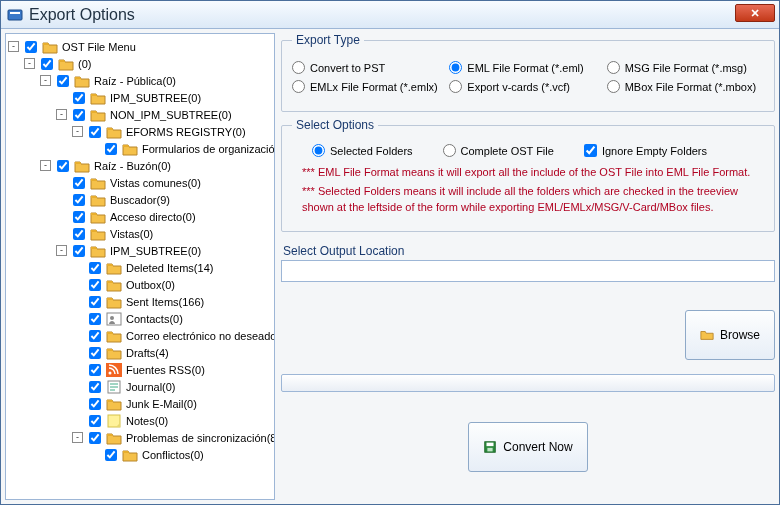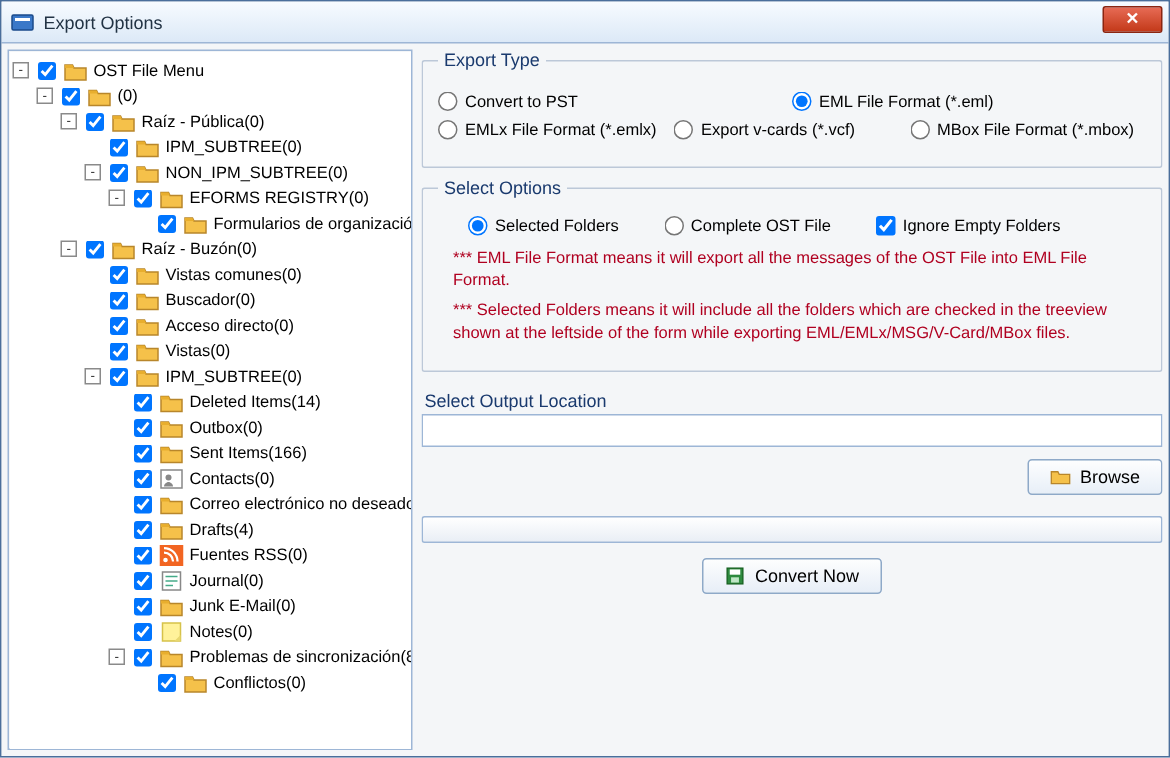--- a/index.html
+++ b/index.html
@@ -20,21 +20,21 @@
     display: flex;
     align-items: center;
     padding: 0 4px;
     position: relative;
   }
   .titlebar .app-icon {
     width: 16px; height: 16px;
     margin: 0 6px 0 2px;
     display: inline-flex; align-items: center; justify-content: center;
   }
-  .titlebar .title { color: #234; font-size: 12px; }
+  .titlebar .title { color: #234; font-size: 16px; }
   .close-btn {
     position: absolute; right: 4px; top: 3px;
     width: 40px; height: 18px;
     background: linear-gradient(#e76b55, #c33919);
     border: 1px solid #8b2510;
     border-radius: 2px;
     display: flex; align-items: center; justify-content: center;
     cursor: pointer;
   }
   .close-btn span { color: #fff; font-weight: bold; font-size: 11px; line-height: 1;}
@@ -143,26 +143,27 @@
     height: 22px;
     border: 1px solid #9db6d6;
     background: #fff;
     padding: 2px 4px;
     font-size: 12px;
   }
   .btn {
     border: 1px solid #8ea9c8;
     background: linear-gradient(#fdfefe, #e7eef7);
     border-radius: 3px;
-    padding: 4px 14px;
+    padding: 17px 14px;
     font-size: 12px;
     cursor: pointer;
     display: inline-flex;
     align-items: center;
     gap: 6px;
+    margin-top: 20px;
   }
   .browse-row { display: flex; justify-content: flex-end; margin-top: 8px; }
   .progress {
     height: 18px;
     border: 1px solid #9db6d6;
     background: linear-gradient(#fff, #e9eef5);
     border-radius: 2px;
     margin-top: 14px;
   }
   .convert-row {
@@ -293,21 +294,21 @@
         </div>
         <div class="node" style="padding-left:48px">
           <span class="exp blank"></span>
           <input type="checkbox" class="chk" checked="" style="">
           <span class="fld-icon">
             <svg viewBox="0 0 16 14">
               <path d="M1 3h5l1 2h8v8H1z" fill="#f5c14a" stroke="#b8862b"></path>
               <path d="M1 3h5l1 2H1z" fill="#e8ae2e"></path>
             </svg>
           </span>
-          <span class="node-label">Buscador(0)</span>
+          <span class="node-label">Buscador(9)</span>
         </div>
         <div class="node" style="padding-left:48px">
           <span class="exp blank"></span>
           <input type="checkbox" class="chk" checked="" style="">
           <span class="fld-icon">
             <svg viewBox="0 0 16 14">
               <path d="M1 3h5l1 2h8v8H1z" fill="#f5c14a" stroke="#b8862b"></path>
               <path d="M1 3h5l1 2H1z" fill="#e8ae2e"></path>
             </svg>
           </span>
@@ -481,20 +482,24 @@
       <legend>Export Type</legend>
       <div class="radio-row">
         <label class="radio-item">
           <input type="radio" name="et" style="">
           <span>Convert to PST</span>
         </label>
         <label class="radio-item">
           <input type="radio" name="et" checked="" style="">
           <span>EML File  Format (*.eml)</span>
         </label>
+        <label class="radio-item">
+          <input type="radio" name="et" style="">
+          <span>MSG File Format (*.msg)</span>
+        </label>
       </div>
       <div class="radio-row">
         <label class="radio-item">
           <input type="radio" name="et" style="">
           <span>EMLx File  Format (*.emlx)</span>
         </label>
         <label class="radio-item">
           <input type="radio" name="et" style="">
           <span>Export v-cards (*.vcf)</span>
         </label>
@@ -514,21 +519,21 @@
         </label>
         <label class="radio-item">
           <input type="radio" name="so" style="">
           <span>Complete OST File</span>
         </label>
         <label class="chk-item">
           <input type="checkbox" checked="" style="">
           <span>Ignore Empty Folders</span>
         </label>
       </div>
-      <div class="hint">*** EML File Format means it will export all the messages of the OST File into EML File Format.</div>
+      <div class="hint">*** EML File Format means it will export all the include of the OST File into EML File Format.</div>
       <div class="hint">*** Selected Folders means it will include all the folders which are checked in the treeview shown at the leftside of the form while exporting EML/EMLx/MSG/V-Card/MBox files.</div>
     </fieldset>
 
     <div>
       <div class="out-label">Select Output Location</div>
       <input class="out-input" type="text" value="" style="">
       <div class="browse-row">
         <button class="btn">
           <span class="icon-sm">
             <svg viewBox="0 0 16 16">

